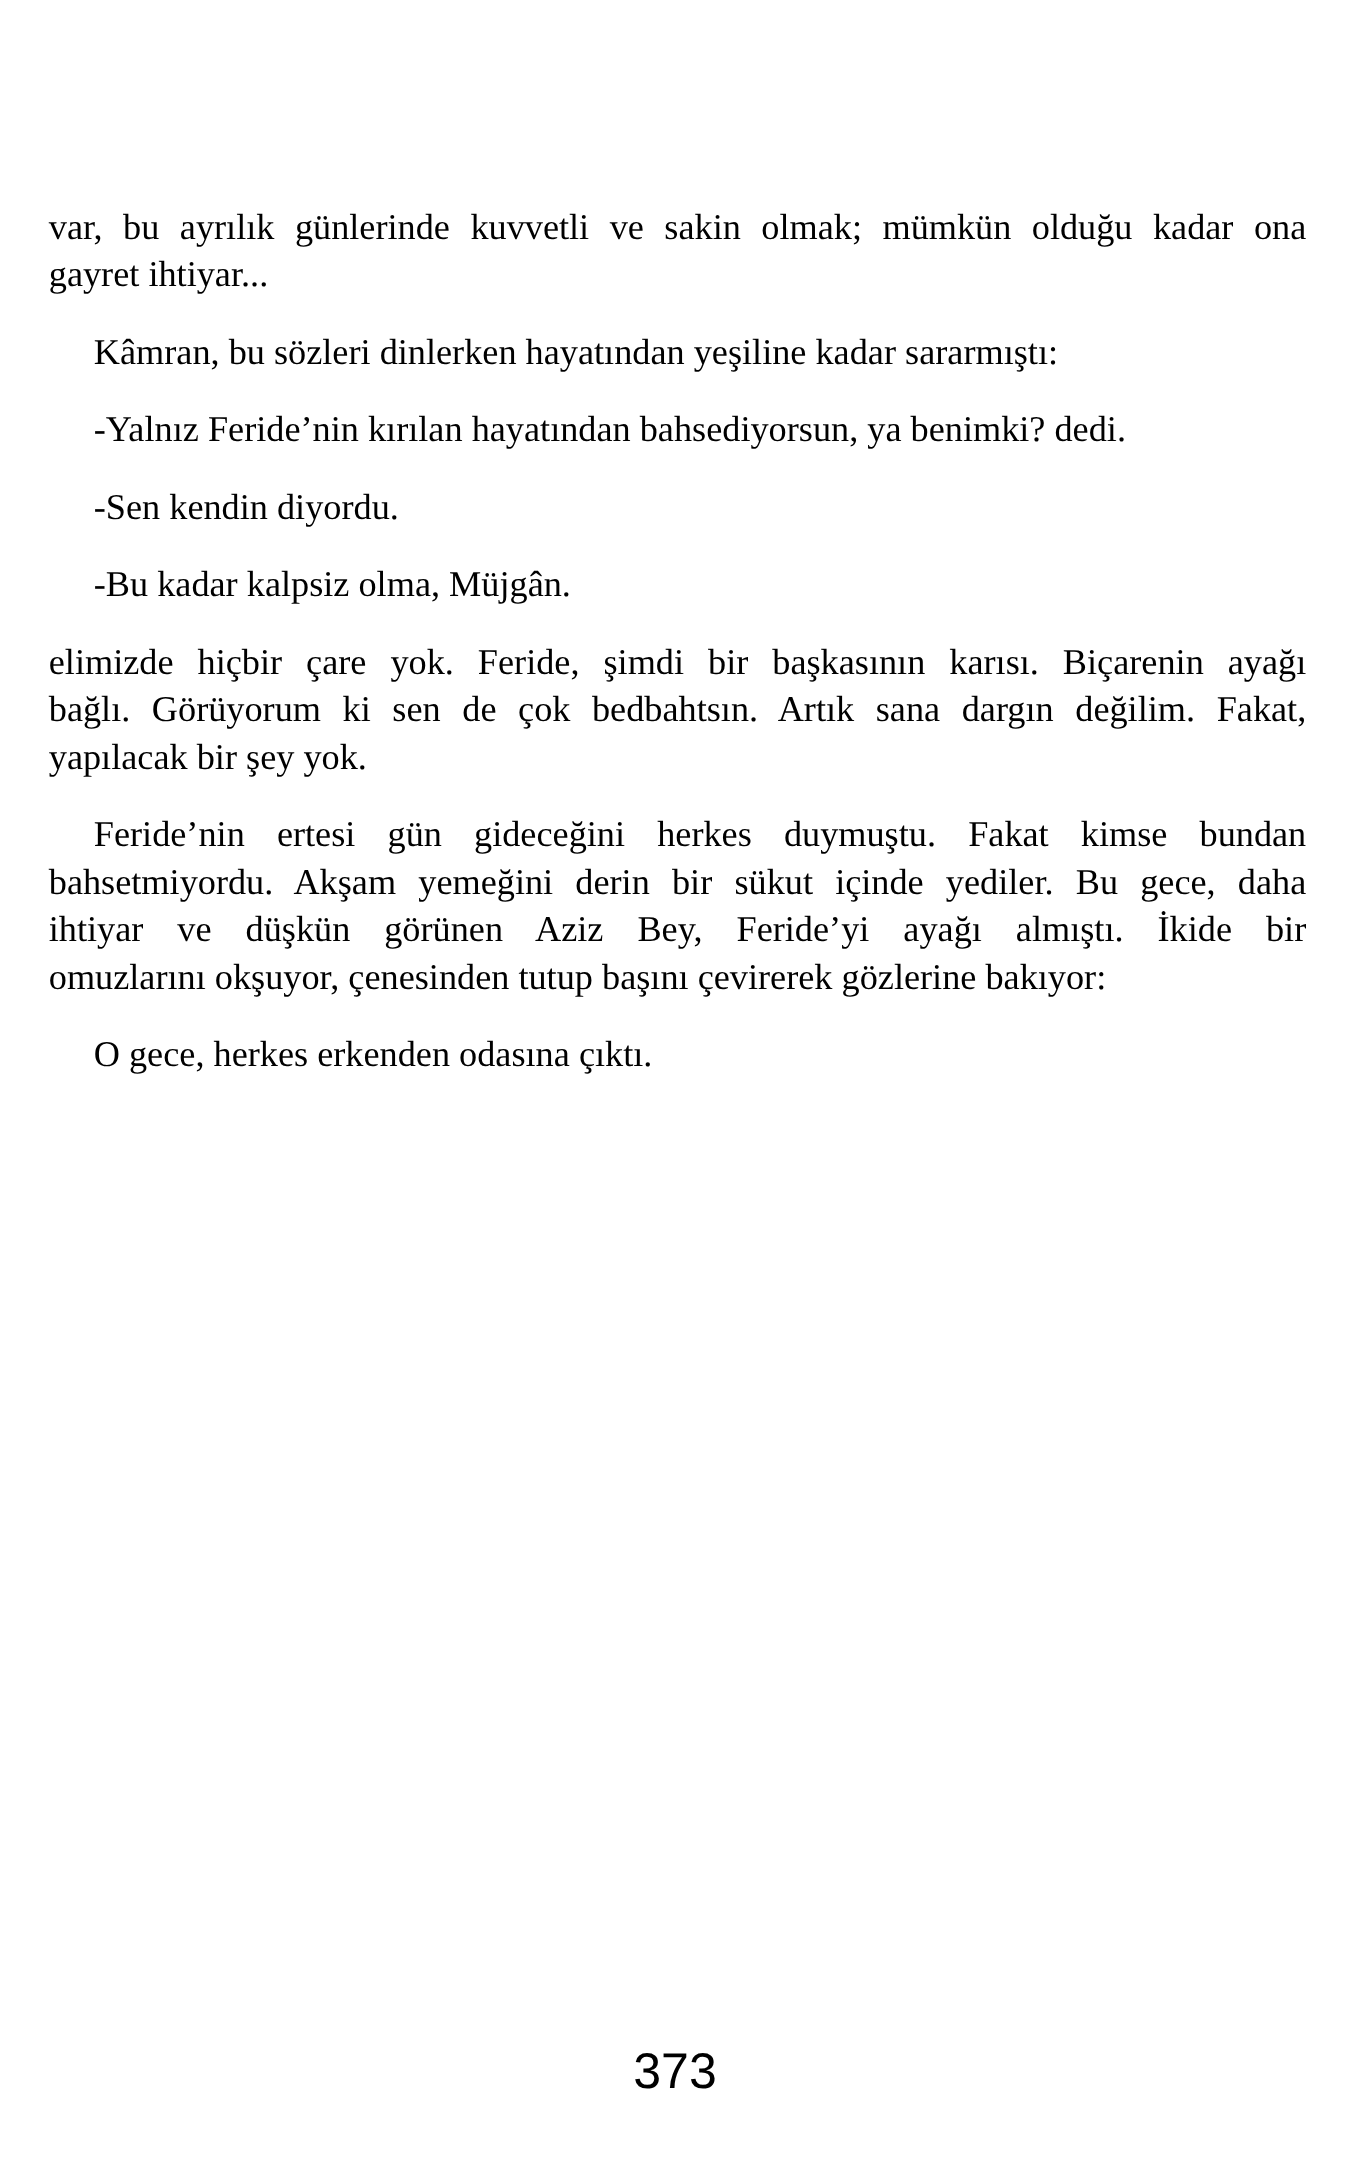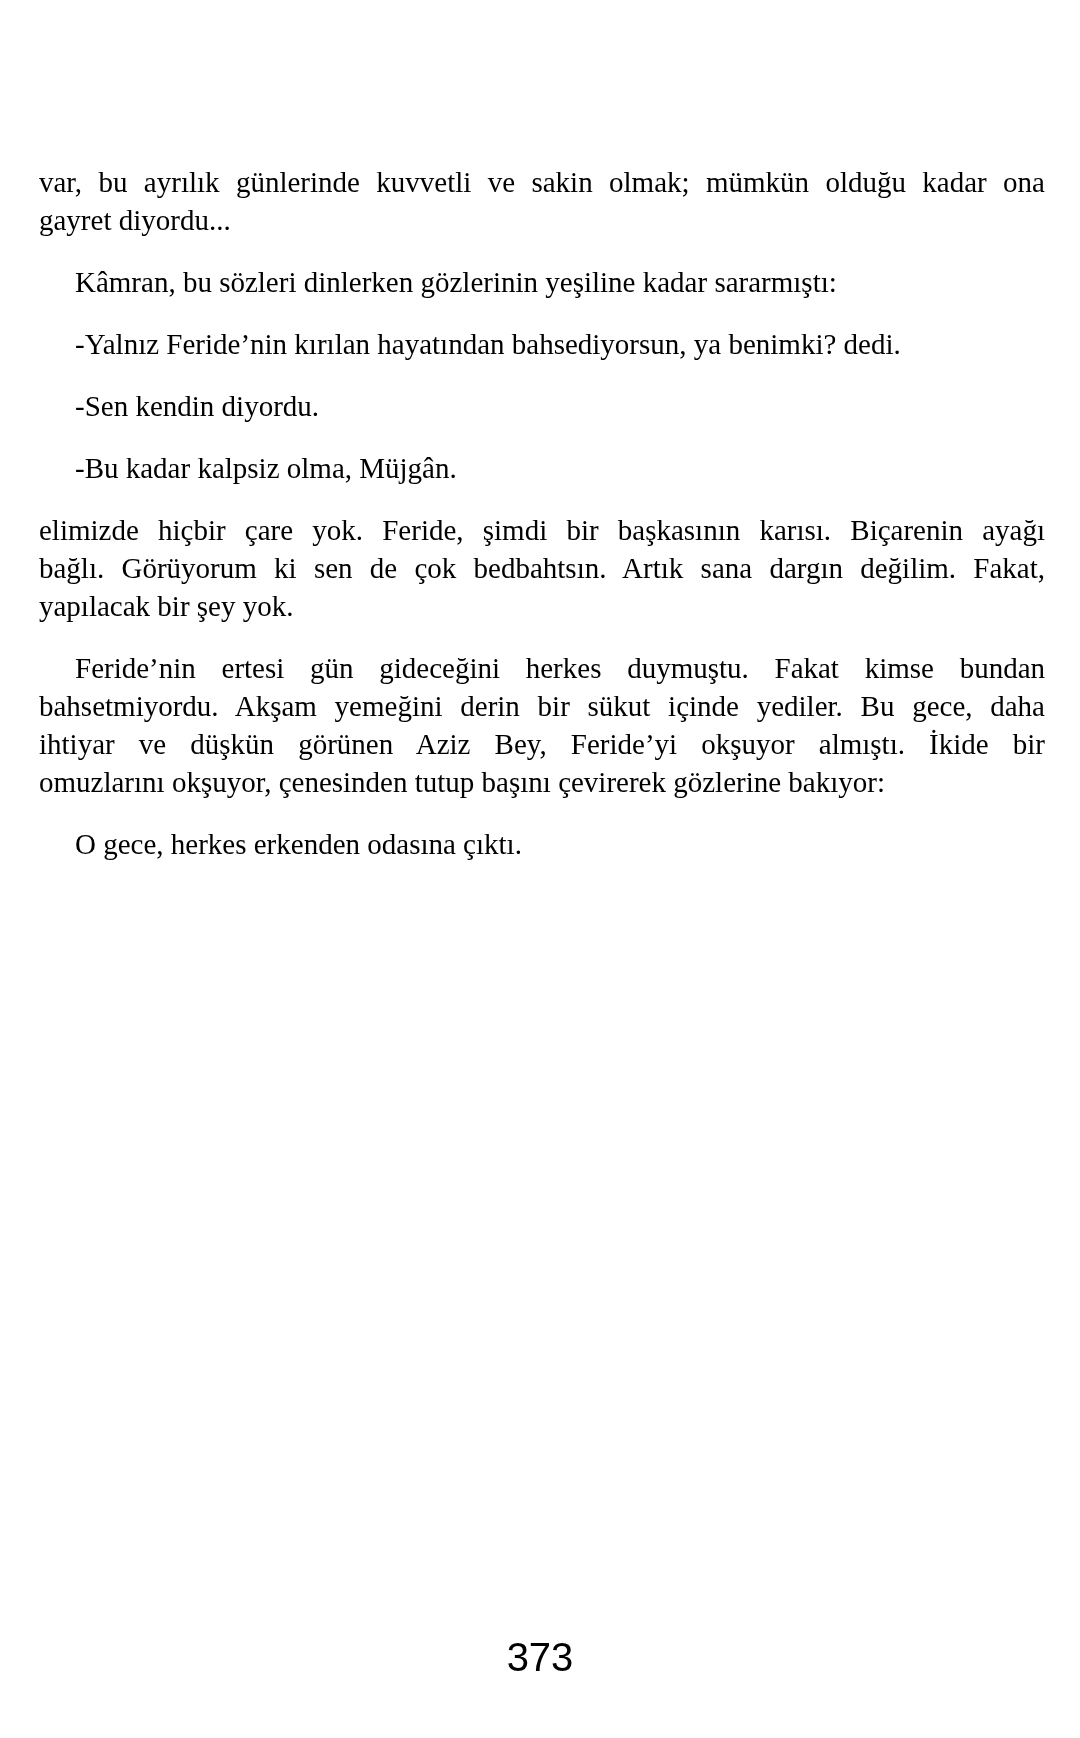--- a/index.html
+++ b/index.html
@@ -52,25 +52,25 @@
   }
 </style>
 </head>
 <body>
 
 <div class="page">
   <div class="text-block">
 
     <div class="para">
       <div class="line jline">var, bu ayrılık günlerinde kuvvetli ve sakin olmak; mümkün olduğu kadar ona</div>
-      <div class="line">gayret diyordu...</div>
+      <div class="line">gayret ihtiyar...</div>
     </div>
 
     <div class="para">
-      <div class="line indent">Kâmran, bu sözleri dinlerken gözlerinin yeşiline kadar sararmıştı:</div>
+      <div class="line indent">Kâmran, bu sözleri dinlerken hayatından yeşiline kadar sararmıştı:</div>
     </div>
 
     <div class="para">
       <div class="line indent">-Yalnız Feride’nin kırılan hayatından bahsediyorsun, ya benimki? dedi.</div>
     </div>
 
     <div class="para">
       <div class="line indent">-Sen kendin diyordu.</div>
     </div>
 
@@ -80,21 +80,21 @@
 
     <div class="para">
       <div class="line jline">elimizde hiçbir çare yok. Feride, şimdi bir başkasının karısı. Biçarenin ayağı</div>
       <div class="line jline">bağlı. Görüyorum ki sen de çok bedbahtsın. Artık sana dargın değilim. Fakat,</div>
       <div class="line">yapılacak bir şey yok.</div>
     </div>
 
     <div class="para">
       <div class="line jline indent">Feride’nin ertesi gün gideceğini herkes duymuştu. Fakat kimse bundan</div>
       <div class="line jline">bahsetmiyordu. Akşam yemeğini derin bir sükut içinde yediler. Bu gece, daha</div>
-      <div class="line jline">ihtiyar ve düşkün görünen Aziz Bey, Feride’yi okşuyor almıştı. İkide bir</div>
+      <div class="line jline">ihtiyar ve düşkün görünen Aziz Bey, Feride’yi ayağı almıştı. İkide bir</div>
       <div class="line">omuzlarını okşuyor, çenesinden tutup başını çevirerek gözlerine bakıyor:</div>
     </div>
 
 
     <div class="para">
       <div class="line indent">O gece, herkes erkenden odasına çıktı.</div>
     </div>
 
   </div>
 

